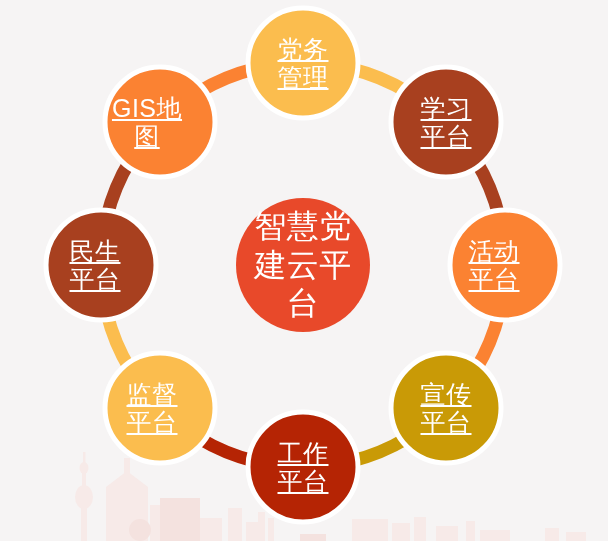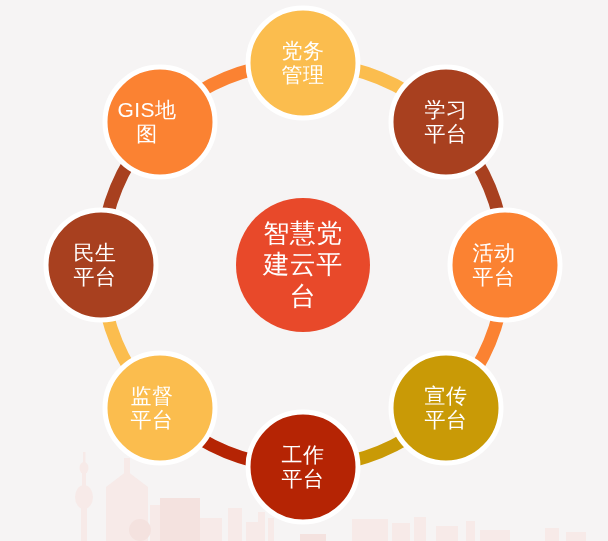--- a/index.html
+++ b/index.html
@@ -35,26 +35,27 @@
     justify-content: center;
     text-align: center;
     color: #FFFFFF;
     line-height: 1.12;
     letter-spacing: 0.5px;
     pointer-events: none;
     white-space: pre-line;
     font-weight: 400;
   }
   .outer-label {
-    font-size: 21px;
+    font-size: 25px;
     width: 92px;
     height: 92px;
+    text-decoration: underline;
   }
   .center-label {
-    font-size: 26px;
+    font-size: 32px;
     width: 118px;
     height: 118px;
     line-height: 1.2;
   }
   .hit {
     position: absolute;
     border-radius: 50%;
     cursor: pointer;
   }
 </style>

